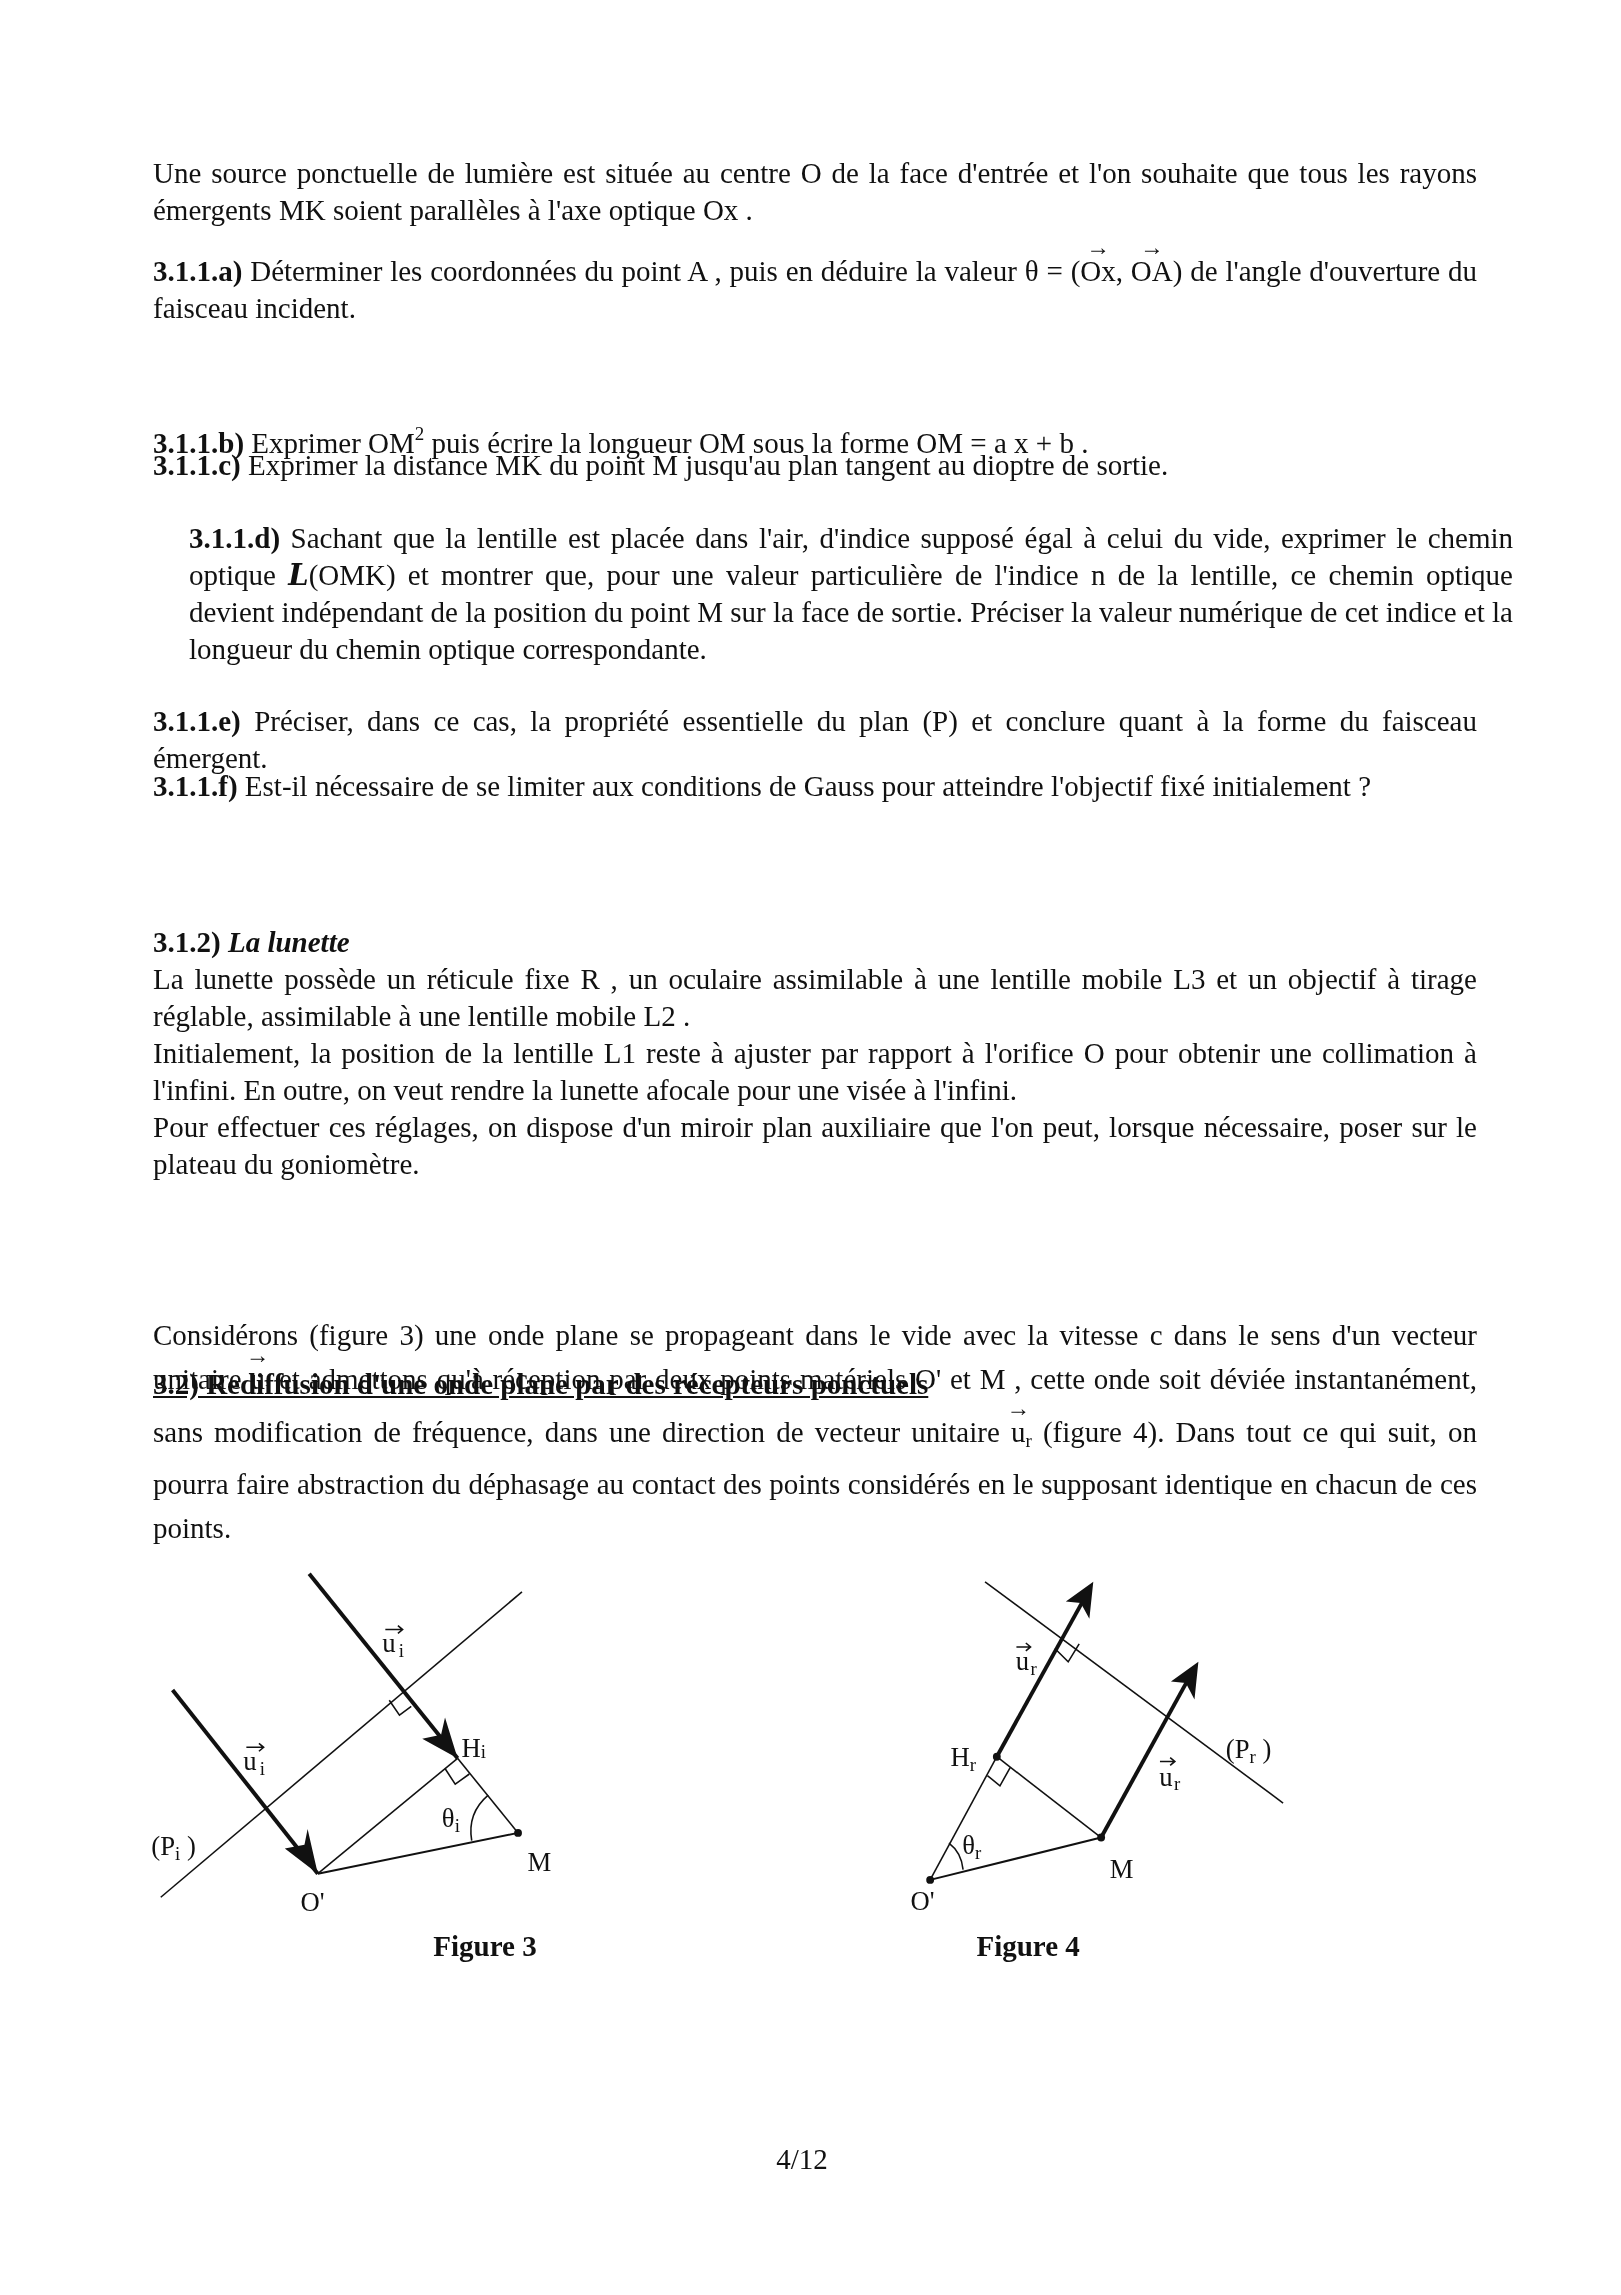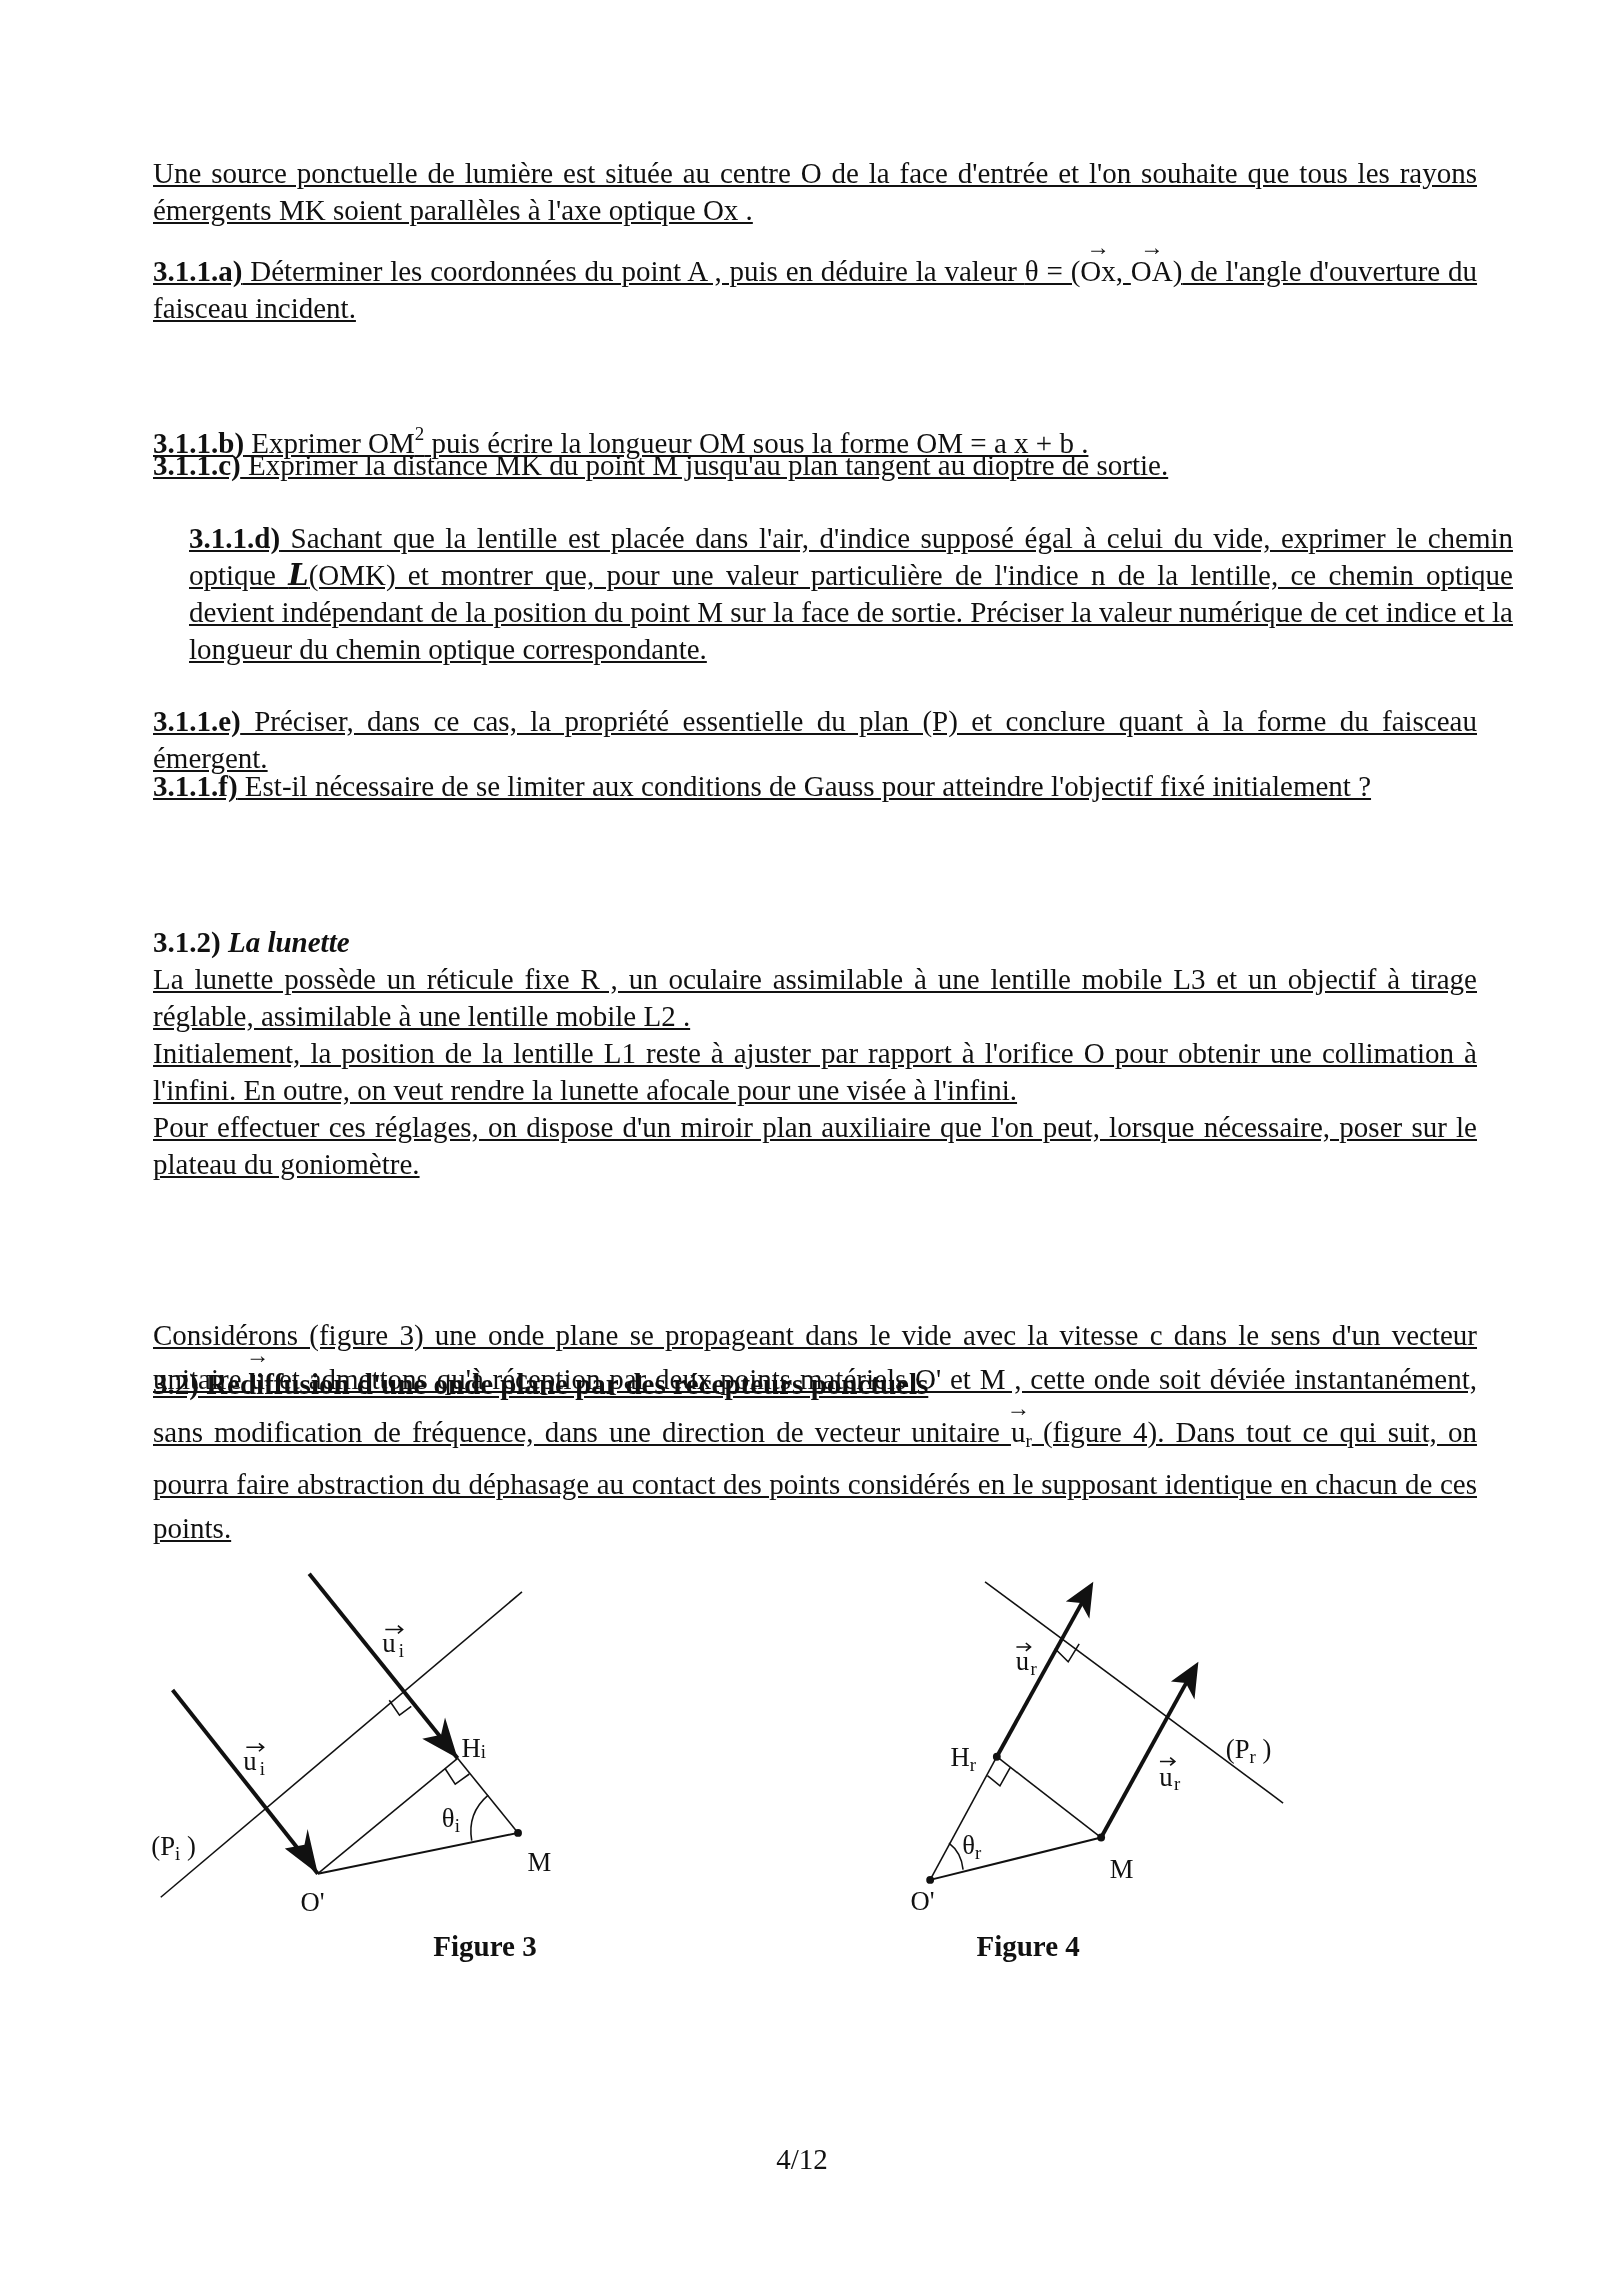--- a/index.html
+++ b/index.html
@@ -1,19 +1,19 @@
 <!DOCTYPE html>
 <html style="font-size:12.6px"><head>
 <meta charset="utf-8">
 <style>
   html, body { margin: 0; padding: 0; background: #ffffff; }
   body { width: 1622px; height: 2295px; position: relative; overflow: hidden;
          font-family: "Liberation Serif", "DejaVu Serif", serif; color: #111; }
   .para { position: absolute; left: 153px; width: 1324px; font-size: 29px; line-height: 37px;
-          text-align: justify; text-decoration: underline; }
+          text-align: justify; }
   .para .lbl { font-weight: bold; }
   .head { position: absolute; left: 153px; font-size: 29px; font-weight: bold; line-height: 37px; }
   .head i { font-weight: bold; }
   .sub { font-size: 19px; vertical-align: -4.7px; }
   .sup { font-size: 19px; vertical-align: 12.6px; }
   .vec { position: relative; display: inline-block; }
   .vec::before { content: "\2192"; position: absolute; top: -23.6px; left: 50%; transform: translateX(-50%); font-size: 23.6px; }
   .script-l { font-family: "DejaVu Serif", serif; font-style: italic; font-weight: bold; }
   .fig { position: absolute; }
   .fig text { font-family: "Liberation Serif", serif; fill: #111; }

